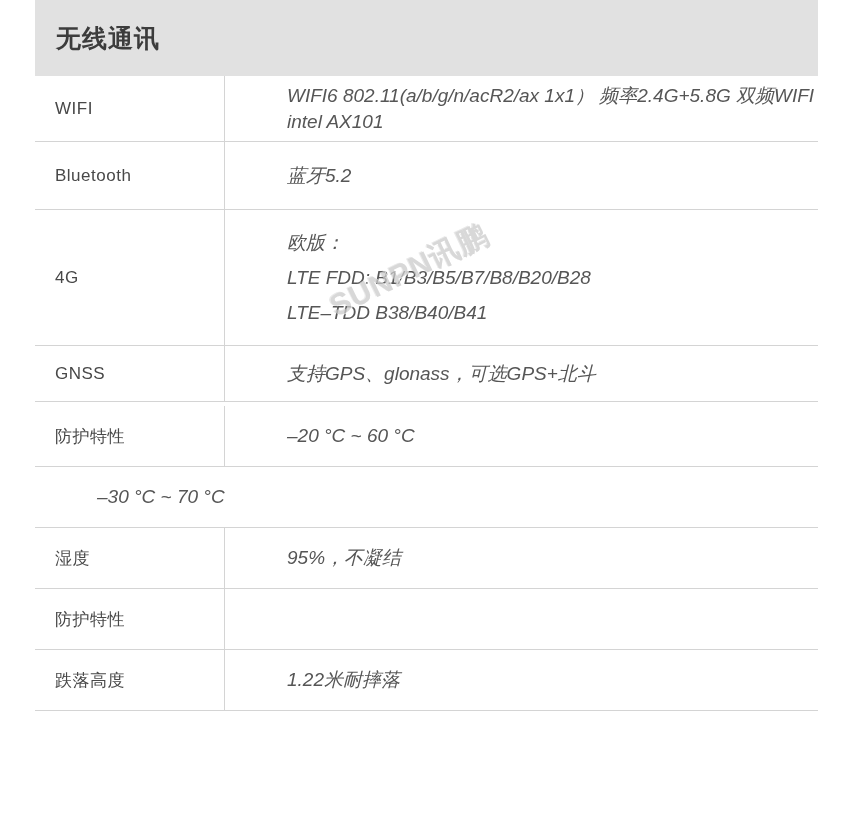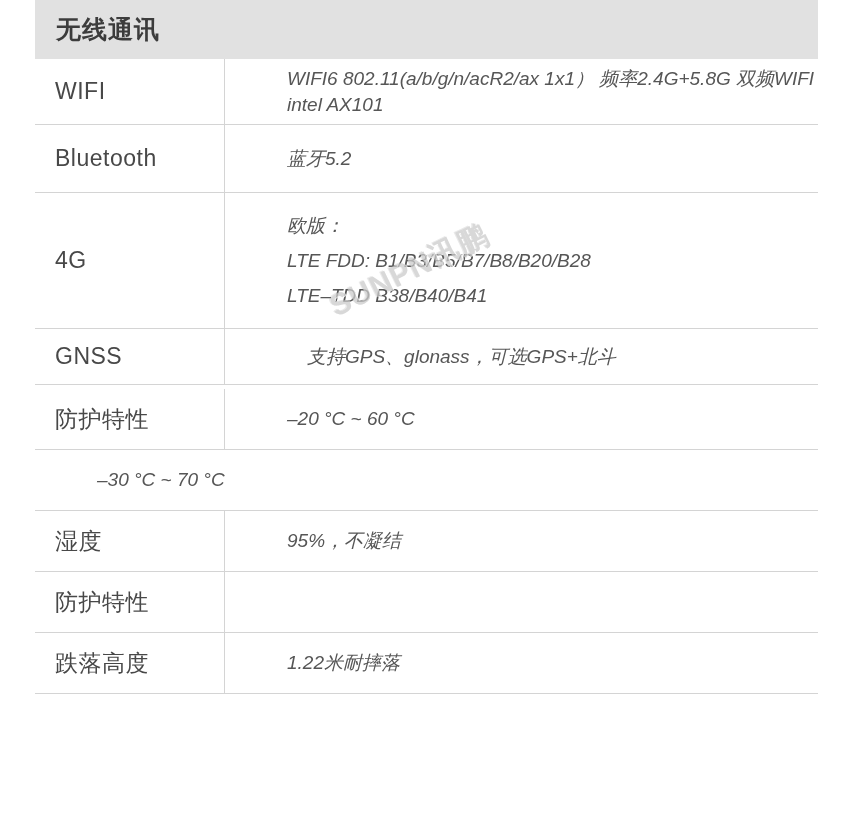--- a/index.html
+++ b/index.html
@@ -12,51 +12,51 @@
   *{box-sizing:border-box;}
   html,body{margin:0;padding:0;}
   body{
     width:860px;height:820px;background:#ffffff;overflow:hidden;position:relative;
     font-family:"Liberation Sans","DejaVu Sans",sans-serif;
   }
   .spec-table{margin-left:35px;width:783px;}
   .spec-section{display:block;}
   .sec1{margin-bottom:4px;}
   .section-bar{
-    height:59px;background:var(--bar-bg);
+    height:76px;background:var(--bar-bg);
     display:flex;align-items:center;padding-left:21px;
   }
   .section-title{
     margin:0;font-size:25px;font-weight:700;color:var(--header-text);
     letter-spacing:1px;
   }
   .row{
     display:flex;align-items:stretch;border-bottom:1px solid var(--divider);
     background:#ffffff;
   }
   .label-cell{
     flex:0 0 190px;border-right:1px solid var(--divider);
     display:flex;align-items:center;padding-left:20px;
   }
   .label-cell span{
-    font-size:23px;color:var(--label-text);letter-spacing:0.5px;
+    font-size:17px;color:var(--label-text);letter-spacing:0.5px;
   }
   .value-cell{
     flex:1 1 auto;display:flex;flex-direction:column;justify-content:center;
     padding:6px 0 6px 62px;overflow:visible;font-style:italic;
   }
   .value-cell .line{
     font-size:19px;line-height:26px;color:var(--value-text);white-space:nowrap;
   }
   
   .sec1 .rows .row:nth-child(1){min-height:66px;}
   .sec1 .rows .row:nth-child(2){min-height:68px;}
   .sec1 .rows .row:nth-child(3){min-height:136px;}
   .sec1 .rows .row:nth-child(3) .line{line-height:35px;}
-  .sec1 .rows .row:nth-child(4){min-height:56px;gap:20px;}
+  .sec1 .rows .row:nth-child(4){min-height:56px;}
   .sec2 .rows .row{min-height:61px;}
   .watermark{
     position:absolute;left:332px;top:288px;
     transform:rotate(-26deg);transform-origin:0 50%;
     font-size:30px;font-weight:700;letter-spacing:1px;
     color:#cbcbcb;opacity:0.75;
     text-shadow:1px 1px 0 #ffffff,-1px -1px 0 rgba(140,140,140,0.25);
     pointer-events:none;white-space:nowrap;
   }
 </style>

